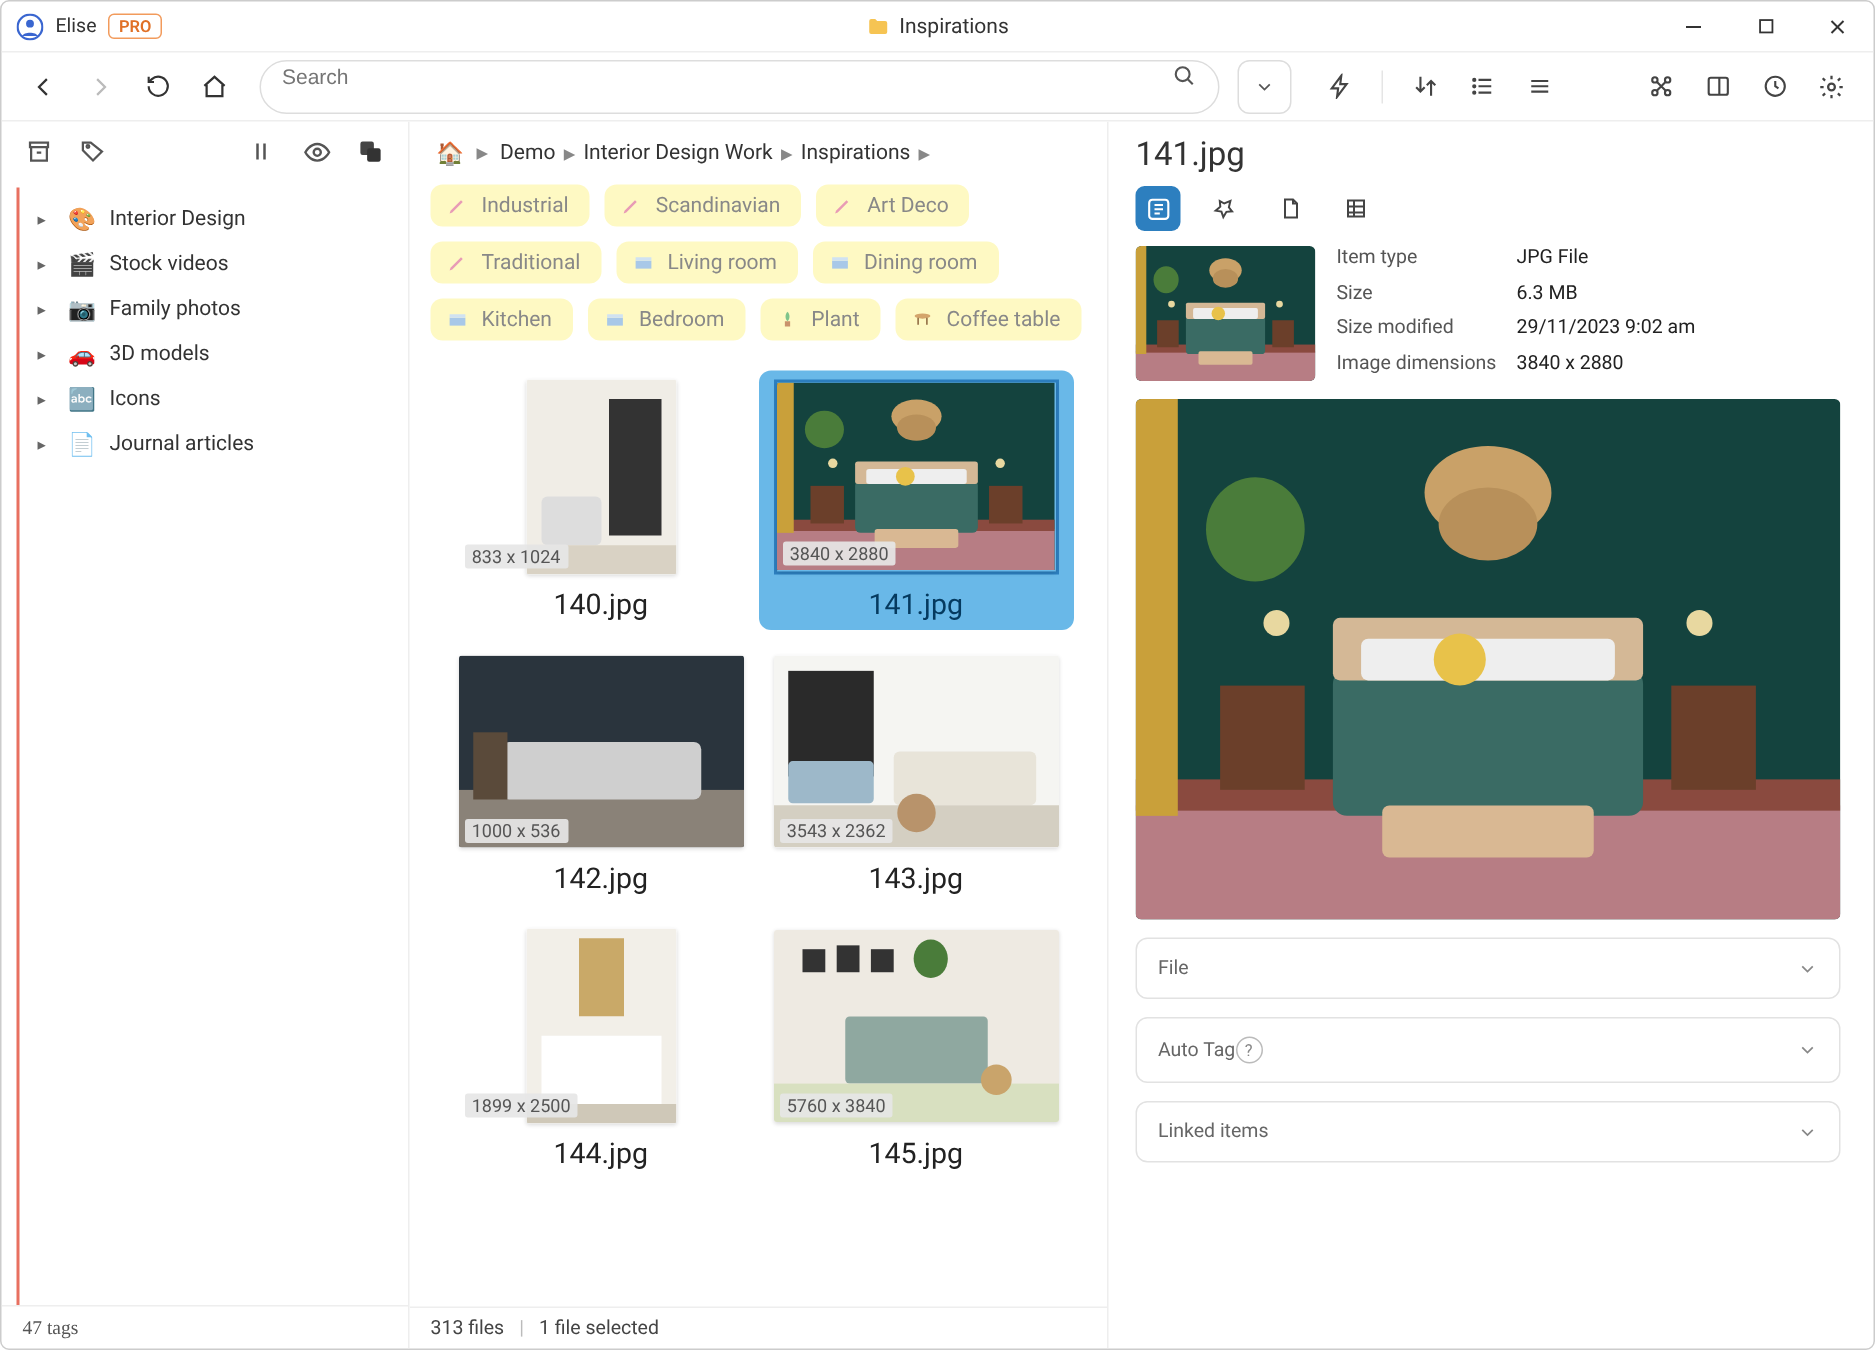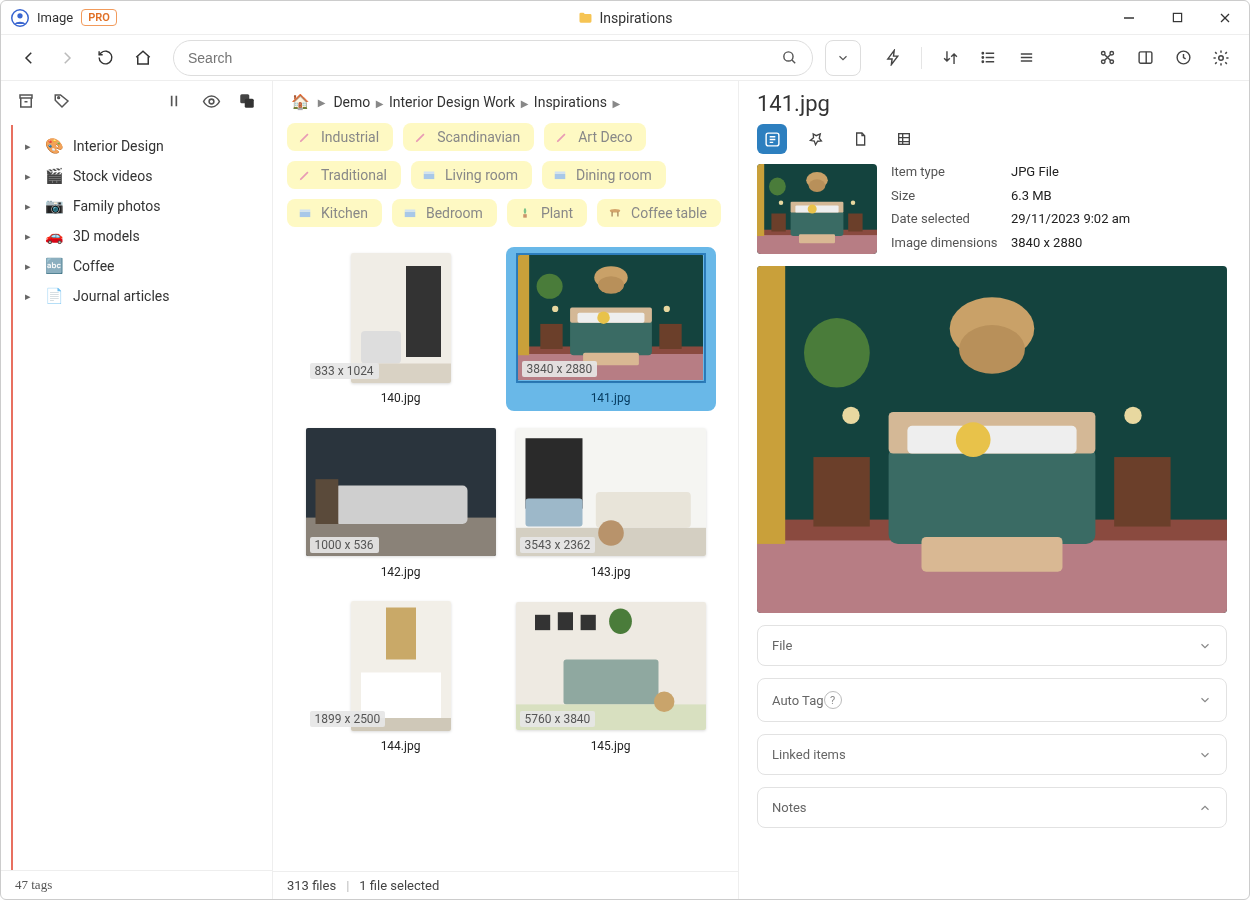--- a/index.html
+++ b/index.html
@@ -34,21 +34,21 @@
 .toolbar {
   height: 46px;
   display:flex;
   align-items:center;
   padding: 0 12px;
   gap: 6px;
   border-bottom: 1px solid #eee;
 }
 .tbtn { width:32px; height:32px; display:flex; align-items:center; justify-content:center; border-radius:6px; cursor:pointer; color:#444;}
 .tbtn.disabled { color:#bbb; cursor:default;}
-.search-wrap { flex:0 0 640px; display:flex; align-items:center; border:1px solid #ddd; border-radius:20px; height:36px; padding:16px 14px; margin-left:8px;}
+.search-wrap { flex:0 0 640px; display:flex; align-items:flex-end; border:1px solid #ddd; border-radius:20px; height:36px; padding:16px 14px; margin-left:8px;}
 .search-input { border:none; outline:none; flex:1; font-size:14px; background:transparent;}
 .search-right { display:flex; align-items:center; gap:2px;}
 .search-caret-box { border:1px solid #ddd; width:36px; height:36px; border-radius:8px; margin-left:6px; display:flex; align-items:center; justify-content:center; cursor:pointer;}
 .toolbar-spacer { flex:1; }
 .vsep { width:1px; height:22px; background:#e5e5e5; margin:0 6px;}
 .content { flex:1; display:flex; overflow:hidden;}
 .sidebar {
   width:272px; border-right:1px solid #eee; display:flex; flex-direction:column;
 }
 .sidebar-top { height:40px; display:flex; align-items:center; justify-content:space-between; padding:0 14px;}
@@ -70,21 +70,21 @@
 .chip { background:#fef9c3; border-radius:8px; padding:6px 14px 6px 10px; display:flex; align-items:center; gap:8px; color:#888; font-size:14px; cursor:pointer;}
 .chip-ico { width:16px; height:16px; display:inline-flex; align-items:center; justify-content:center;}
 .gallery { flex:1; overflow:auto; padding: 10px 4px 0;}
 .grow { display:grid; grid-template-columns: repeat(2, 210px); justify-content:center; gap: 10px 0;}
 .thumb { width:210px; display:flex; flex-direction:column; align-items:center; padding:6px; border-radius:8px; cursor:pointer;}
 .thumb.selected { background:#69b8e8; }
 .thumb.selected .timg-wrap { border:2px solid #2d7fbf; }
 .timg-wrap { position:relative; width:190px; height:130px; display:flex; align-items:center; justify-content:center;}
 .timg { max-width:100%; max-height:100%; border-radius:2px; box-shadow:0 1px 3px rgba(0,0,0,0.15);}
 .dim-badge { position:absolute; left:4px; bottom:4px; background:rgba(230,230,230,0.92); color:#555; font-size:12px; padding:1px 5px; border-radius:2px;}
-.thumb-name { margin-top:8px; font-size:12px; color:#222;}
+.thumb-name { margin-top:8px; font-size:19px; color:#222;}
 .thumb.selected .thumb-name { color:#053a5f;}
 .statusbar { border-top:1px solid #eee; padding:6px 14px; font-size:13px; color:#444; display:flex; gap:10px; align-items:center;}
 .details { width:510px; display:flex; flex-direction:column; padding: 10px 22px 10px 18px; overflow:auto;}
 .dtitle { font-size:22px; margin-bottom:8px;}
 .dtabs { display:flex; gap:14px; align-items:center; margin-bottom:10px;}
 .dtab { width:30px; height:30px; border-radius:6px; display:flex; align-items:center; justify-content:center; cursor:pointer; color:#444;}
 .dtab.active { background:#2d7fbf; color:#fff;}
 .meta-row { display:flex; gap:14px; margin-bottom:12px;}
 .meta-thumb { width:120px; height:90px; border-radius:4px; overflow:hidden; flex-shrink:0;}
 .meta-table { font-size:13px; color:#555; display:grid; grid-template-columns: 120px 1fr; row-gap:4px;}
@@ -100,21 +100,21 @@
 
 <div class="titlebar">
   <div class="titlebar-left">
     <span class="avatar-icon">
       <svg width="18" height="18" viewBox="0 0 24 24">
           <circle cx="12" cy="12" r="11" fill="none" stroke="#3a66d0" stroke-width="2"></circle>
           <circle cx="12" cy="9" r="3.5" fill="#3a66d0"></circle>
           <path d="M5 20c1.5-4 12.5-4 14 0" fill="#3a66d0"></path>
         </svg>
     </span>
-    <span>Image</span>
+    <span>Elise</span>
     <span class="pro-badge">PRO</span>
   </div>
   <div class="titlebar-center">
     <span class="folder-icon-small">
       <svg width="16" height="16" viewBox="0 0 24 24">
           <path d="M3 6a2 2 0 012-2h4l2 2h8a2 2 0 012 2v9a2 2 0 01-2 2H5a2 2 0 01-2-2V6z" fill="#f6c453"></path>
         </svg>
     </span>
     <span style="font-size:14px;">Inspirations</span>
   </div>
@@ -290,21 +290,21 @@
     <span class="tree-label">Family photos</span>
         </div>
         <div class="tree-item">
           <span class="tree-caret">▸</span>
     <span class="tree-emoji">🚗</span>
     <span class="tree-label">3D models</span>
         </div>
         <div class="tree-item">
           <span class="tree-caret">▸</span>
     <span class="tree-emoji">🔤</span>
-    <span class="tree-label">Coffee</span>
+    <span class="tree-label">Icons</span>
         </div>
         <div class="tree-item">
           <span class="tree-caret">▸</span>
     <span class="tree-emoji">📄</span>
     <span class="tree-label">Journal articles</span>
         </div>
       </div>
     <div class="sidebar-footer">47 tags</div>
   </div>
 
@@ -565,21 +565,21 @@
     <rect x="0" y="0" width="7.199999999999999" height="72" fill="#c9a03a"></rect>
     <circle cx="24" cy="38.7" r="2.25" fill="#e8d8a0"></circle>
     <circle cx="96" cy="38.7" r="2.25" fill="#e8d8a0"></circle>
   </svg>
           </div>
         <div class="meta-table">
           <div>Item type</div>
             <div class="v">JPG File</div>
           <div>Size</div>
             <div class="v">6.3 MB</div>
-          <div>Date selected</div>
+          <div>Size modified</div>
             <div class="v">29/11/2023 9:02 am</div>
           <div>Image dimensions</div>
             <div class="v">3840 x 2880</div>
         </div>
       </div>
       <div class="big-preview">
           <svg viewBox="0 0 460 340">
     <rect width="460" height="340" fill="#14433e"></rect>
     <rect y="265.2" width="460" height="74.8" fill="#b77d84"></rect>
     <rect y="248.2" width="460" height="20.4" fill="#8a4a3f"></rect>
@@ -618,23 +618,15 @@
           </span>
       </div>
       <div class="panel">
         <span>Linked items</span>
         <span>
             <svg width="14" height="14" viewBox="0 0 24 24" fill="none" stroke="#888" stroke-width="2">
               <path d="M6 9l6 6 6-6"></path>
             </svg>
           </span>
       </div>
-      <div class="panel">
-        <span>Notes</span>
-        <span>
-            <svg width="14" height="14" viewBox="0 0 24 24" fill="none" stroke="#888" stroke-width="2">
-              <path d="M6 15l6-6 6 6"></path>
-            </svg>
-          </span>
-      </div>
     </div>
   </div>
 </div>
 
 </body></html>

